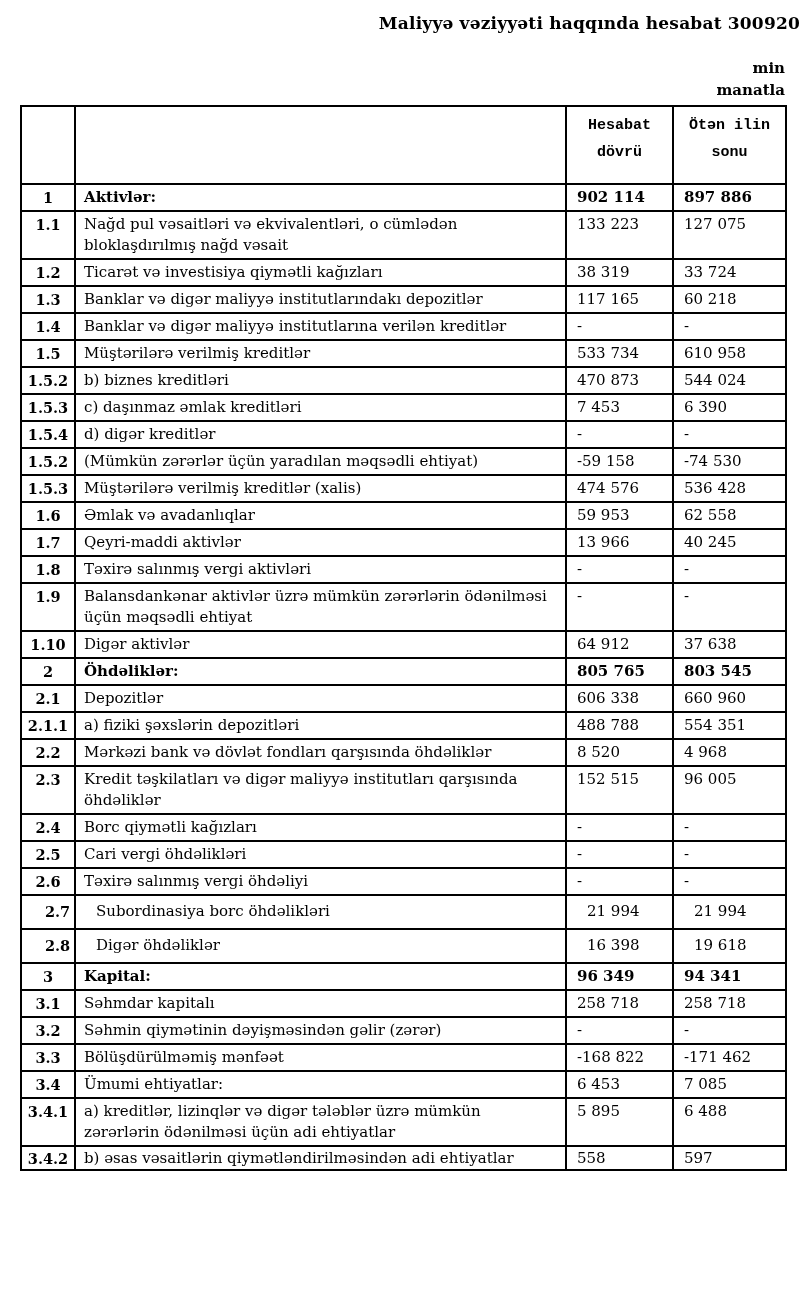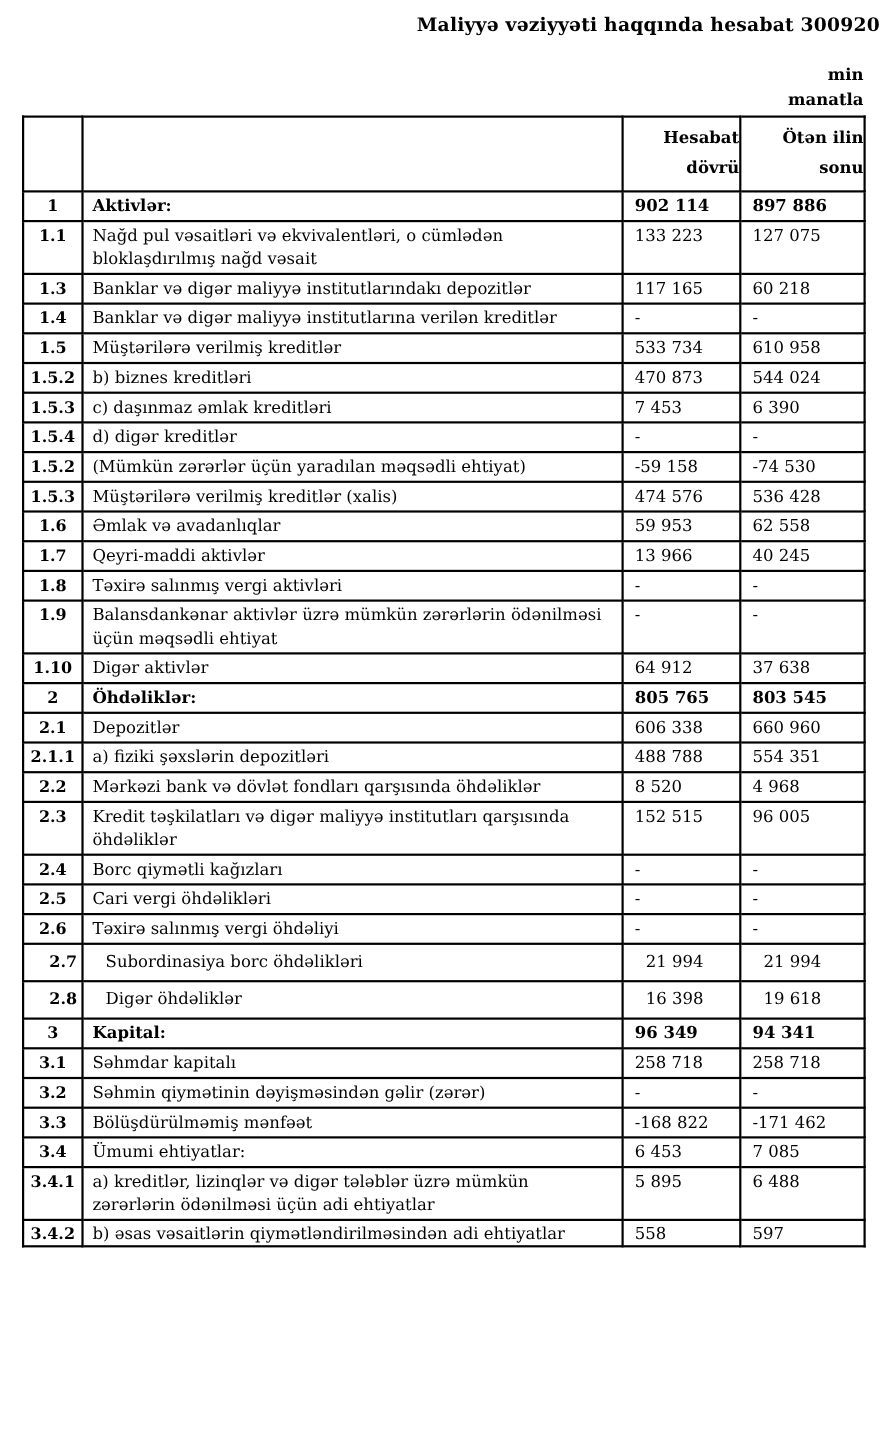--- a/index.html
+++ b/index.html
@@ -22,21 +22,21 @@
   }
 
   .tbl-wrap { position:absolute; top:105px; left:20px; width:769px; }
   table { border-collapse:collapse; table-layout:fixed; width:765px; background:#fff; }
   col.c-no    { width:54px; }
   col.c-label { width:491px; }
   col.c-v1    { width:107px; }
   col.c-v2    { width:113px; }
 
   th, td { border:2px solid #000; vertical-align:top; font-size:15px; overflow:hidden; }
-  thead th { height:68px; font-weight:bold; text-align:right; padding-top:5px; line-height:27px; }
+  thead th { height:78px; font-weight:bold; text-align:center; padding-top:5px; line-height:27px;font-family:Liberation Mono, monospace; }
 
   td.no    { text-align:center; font-weight:bold; padding:2px 1px; line-height:21px; font-size:14.5px; }
   td.label { padding:2px 6px 2px 8px;  line-height:21px; }
   td.val   { padding:2px 4px 2px 10px; line-height:21px; }
 
   tr.bold td { font-weight:bold; }
   tr.tall td { padding-top:5px; padding-bottom:6px;padding-left:20px; }
   tr.clip td { padding-top:1px; padding-bottom:0; }
   tr.center td.val { text-align:center; padding-left:4px; }
 
@@ -81,20 +81,26 @@
           <td class="val">902 114</td>
           <td class="val">897 886</td>
         </tr>
           <tr>
           <td class="no">1.1</td>
           <td class="label">Nağd pul vəsaitləri və ekvivalentləri, o cümlədən bloklaşdırılmış nağd vəsait</td>
           <td class="val">133 223</td>
           <td class="val">127 075</td>
         </tr>
           <tr>
+          <td class="no">1.2</td>
+          <td class="label">Ticarət və investisiya qiymətli kağızları</td>
+          <td class="val">38 319</td>
+          <td class="val">33 724</td>
+        </tr>
+          <tr>
           <td class="no">1.3</td>
           <td class="label">Banklar və digər maliyyə institutlarındakı depozitlər</td>
           <td class="val">117 165</td>
           <td class="val">60 218</td>
         </tr>
           <tr>
           <td class="no">1.4</td>
           <td class="label">Banklar və digər maliyyə institutlarına verilən kreditlər</td>
           <td class="val">-</td>
           <td class="val">-</td>

